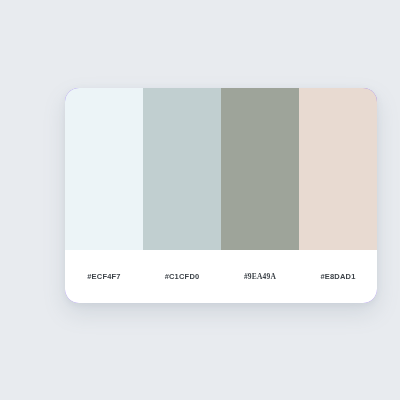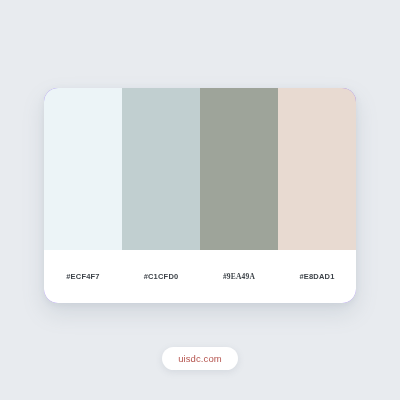--- a/index.html
+++ b/index.html
@@ -90,35 +90,32 @@
     letter-spacing: 0.1px;
     line-height: 1;
     user-select: none;
   }
 </style>
 </head>
 <body style="background: rgb(232, 235, 239);">
 
 <div id="stage">
 
-  <div class="palette-card" style="background: #8b5cf6;">
+  <div class="palette-card" style="background: #8b5cf6; margin-left: 21px;">
 
     <div class="swatch-row">
       <div class="swatch" style="background: rgb(236, 244, 247);"></div>
       <div class="swatch" style="background: rgb(193, 207, 208);"></div>
       <div class="swatch" style="background: rgb(158, 164, 154);"></div>
       <div class="swatch" style="background: rgb(232, 218, 209);"></div>
     </div>
 
     <div class="label-row">
       <div class="label-cell" style="color: rgb(61, 67, 73);">#ECF4F7</div>
       <div class="label-cell" style="color: rgb(61, 67, 73);">#C1CFD0</div>
       <div class="label-cell" style="color: rgb(61, 67, 73); font-family: Liberation Serif, serif;">#9EA49A</div>
       <div class="label-cell" style="color: rgb(61, 67, 73);">#E8DAD1</div>
     </div>
 
   </div>
 
-  <div class="watermark" style="background: rgb(255, 255, 255);">
-    <span class="watermark-text" style="color: rgb(181, 85, 79);">uisdc.com</span>
-  </div>
 
 </div>
 
 </body></html>

